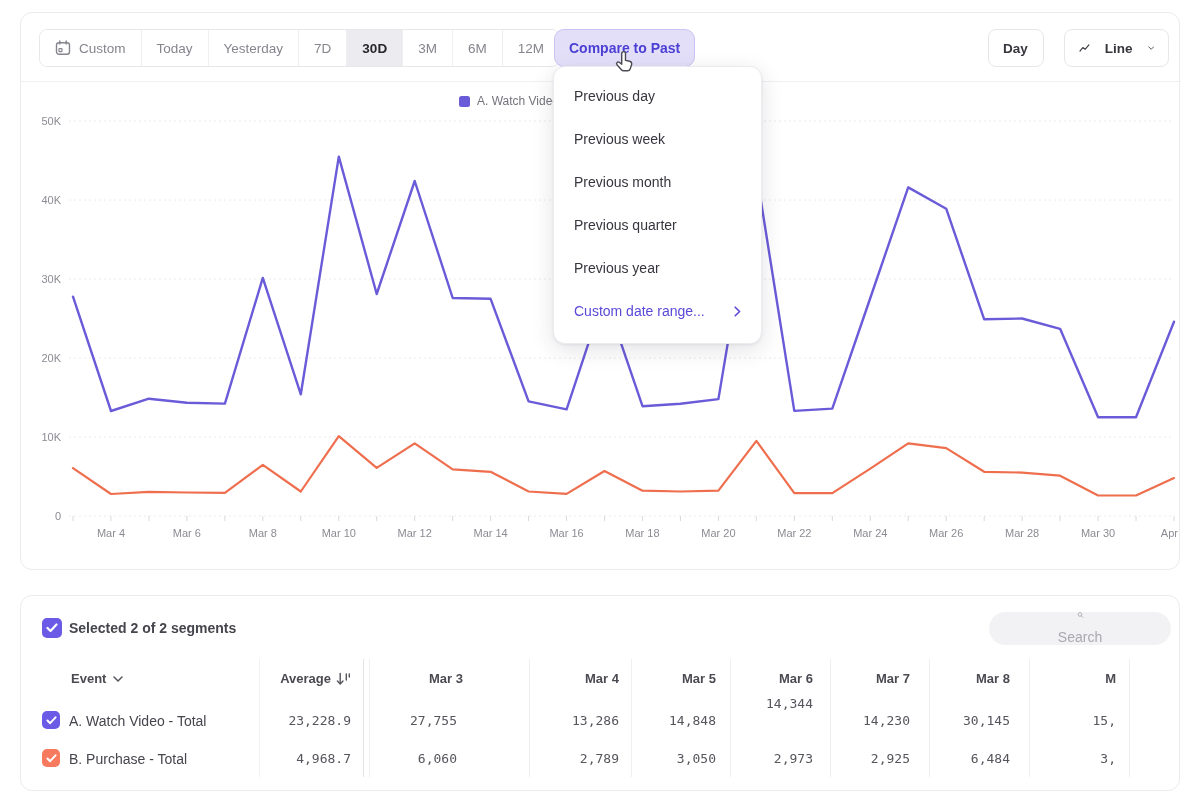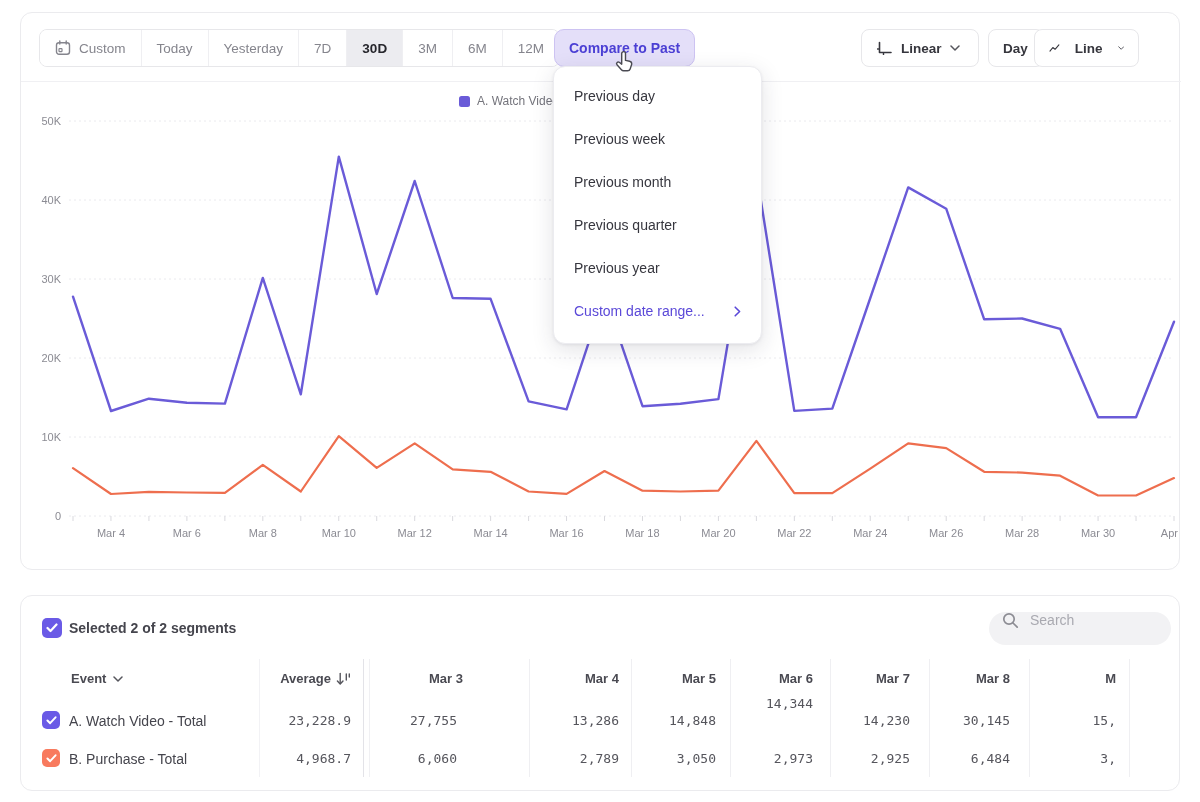--- a/index.html
+++ b/index.html
@@ -39,22 +39,22 @@
     border:1px solid #ececf0; border-radius:12px; padding:8px 0 10px 0;
     box-shadow:0 6px 22px rgba(40,40,60,.13), 0 1px 3px rgba(40,40,60,.08); z-index:10; }
   .menu-item { height:43px; line-height:43px; padding:0 20px; font-size:14px;
     color:#36363e; cursor:pointer; }
   .menu-item.purple { color:#5a48d8; display:flex; align-items:center;
     justify-content:space-between; }
 
   
   .checkbox { border-radius:5px; display:flex; align-items:center; justify-content:center; }
   #search-box { left:988px; top:611px; width:182px; height:33px; background:#f2f2f4;
-    border-radius:17px; display:flex; align-items:flex-start; gap:11px; padding:0 13px;
-    cursor:text; }
+    border-radius:17px; display:flex; align-items:center; gap:11px; padding:0 13px;
+    cursor:text;flex-direction:column; }
   #search-placeholder { font-size:14px; color:#a9a9b0; }
 
   .th { font-size:13px; font-weight:bold; color:#4a4a52; }
   .num { font-family:"DejaVu Sans Mono", monospace; font-size:13px; color:#55555c; }
   .row-label { font-size:14px; color:#45454d; }
   .r { text-align:right; }
 
   svg { display:block; }
 </style>
 </head>
@@ -90,38 +90,27 @@
     <div class="seg-btn">
         <span>6M</span>
       </div>
     <div class="seg-btn">
         <span>12M</span>
       </div>
   </div>
 
   <div class="compare-btn abs">Compare to Past</div>
 
-  <div class="dd-btn abs" style="left:840px; width:118px;">
-    <svg width="17" height="15" viewBox="0 0 17 15">
-      <path d="M3.5 1.5 V11.5 H15" fill="none" stroke="#36363d" stroke-width="1.6" stroke-linecap="round" stroke-linejoin="round"></path>
-      <line x1="1" y1="8" x2="3.5" y2="8" stroke="#36363d" stroke-width="1.4"></line>
-      <line x1="7.5" y1="11.5" x2="7.5" y2="14" stroke="#36363d" stroke-width="1.4"></line>
-    </svg>
-    <span>Linear</span>
-    <svg width="10" height="6" viewBox="0 0 10 6">
-      <polyline points="1,1 5,5 9,1" fill="none" stroke="#55555c" stroke-width="1.5" stroke-linecap="round" stroke-linejoin="round"></polyline>
-    </svg>
-  </div>
   <div class="dd-btn abs" style="left:967px; width:56px;">
     <span>Day</span>
     <svg width="10" height="6" viewBox="0 0 10 6">
       <polyline points="1,1 5,5 9,1" fill="none" stroke="#55555c" stroke-width="1.5" stroke-linecap="round" stroke-linejoin="round"></polyline>
     </svg>
   </div>
-  <div class="dd-btn abs" style="left:1013px; width:105px;gap:15px;">
+  <div class="dd-btn abs" style="left:1043px; width:105px;gap:15px;">
     <svg width="17" height="14" viewBox="0 0 17 14">
       <polyline points="1.5,12 6,6.2 9.5,9 15.5,2" fill="none" stroke="#36363d" stroke-width="1.7" stroke-linecap="round" stroke-linejoin="round"></polyline>
     </svg>
     <span>Line</span>
     <svg width="10" height="6" viewBox="0 0 10 6">
       <polyline points="1,1 5,5 9,1" fill="none" stroke="#55555c" stroke-width="1.5" stroke-linecap="round" stroke-linejoin="round"></polyline>
     </svg>
   </div>
 
   <div id="toolbar-divider" class="abs"></div>

